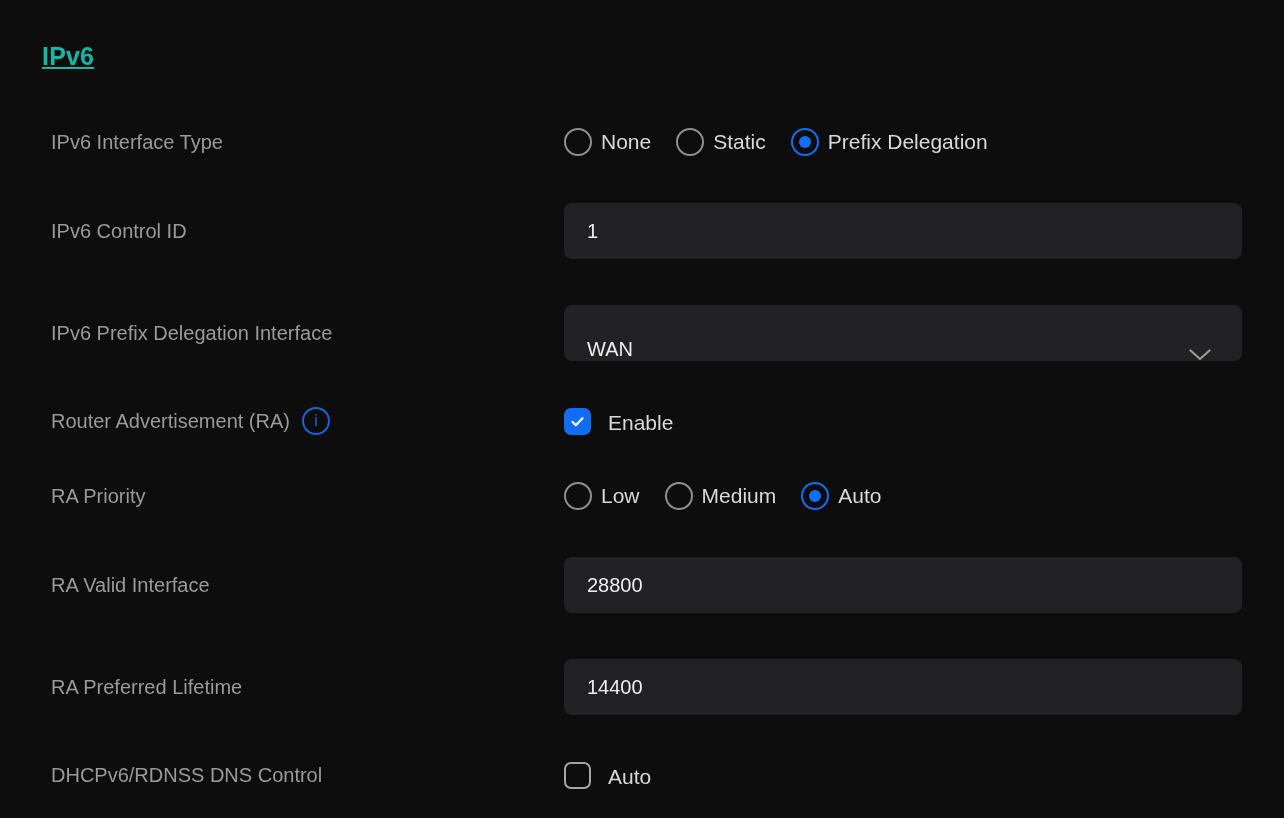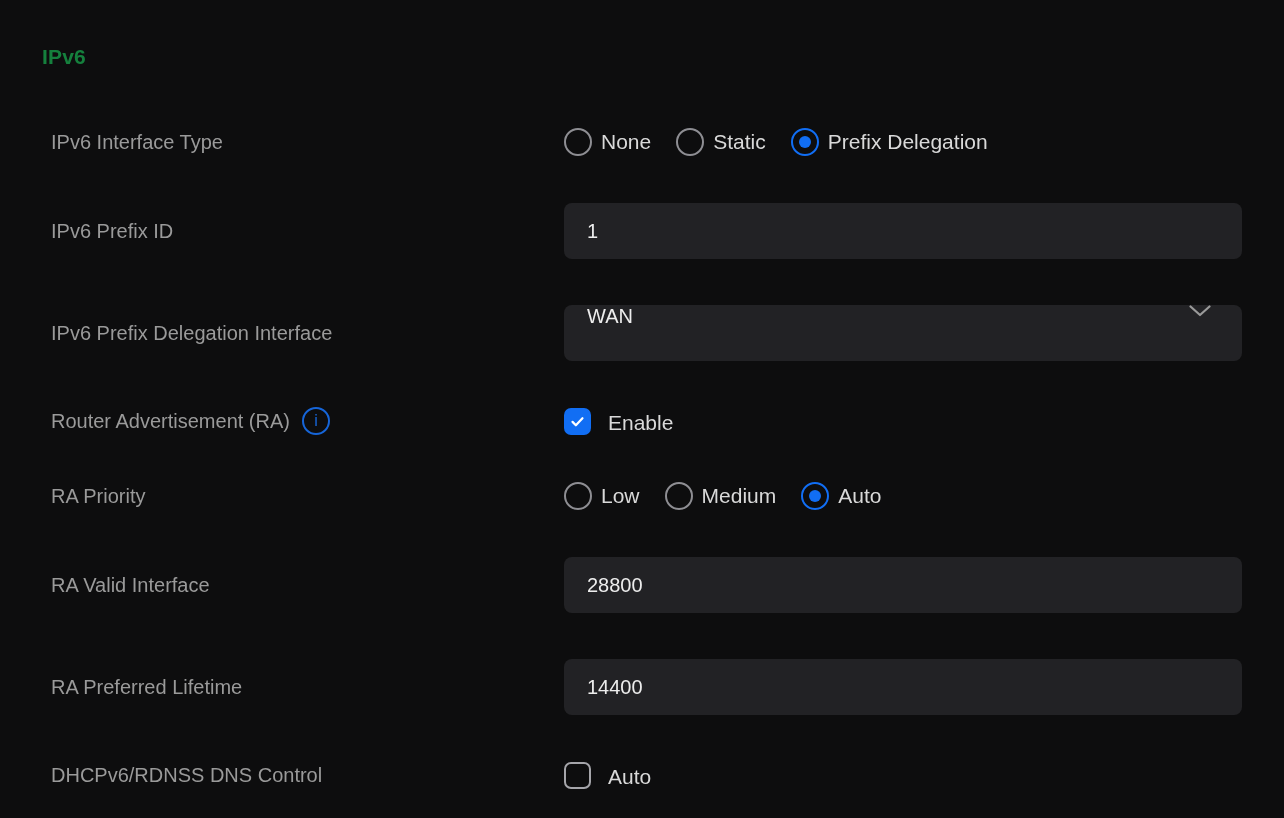--- a/index.html
+++ b/index.html
@@ -20,25 +20,26 @@
     height: 818px;
     background: var(--background);
     font-family: "Liberation Sans", sans-serif;
     overflow: hidden;
   }
   .container { padding: 30px 42px 0 42px; }
 
   .section-title {
     margin: 0 0 56px 0;
     padding-top: 12px;
-    color: #15803d;
-    font-size: 21px;
+    color: #14b8a6;
+    font-size: 25px;
     font-weight: 700;
     line-height: 29px;
     letter-spacing: 0.2px;
+    text-decoration: underline;
   }
 
   .form-row {
     display: flex;
     align-items: center;
     margin-bottom: 46px;
   }
   .form-label {
     width: 513px;
     flex-shrink: 0;
@@ -67,21 +68,21 @@
     padding: 0 23px;
   }
 
   
   .select {
     width: 100%;
     height: 56px;
     background: var(--input-background);
     border-radius: 8px;
     display: flex;
-    align-items: flex-start;
+    align-items: flex-end;
     justify-content: space-between;
     padding: 0 23px;
     cursor: pointer;
     gap: 16px;
   }
   .select-value { color: var(--value-text); font-size: 20px; }
   .chevron { display: flex; align-items: center; margin-right: 8px; }
 
   
   .radio-group { display: flex; align-items: center; gap: 25px; min-height: 30px; }
@@ -145,21 +146,21 @@
           <span class="radio-circle">
               <span class="radio-dot"></span>
             </span>
           <span class="radio-label">Prefix Delegation</span>
         </div>
       </div>
     </div>
   </div>
 
   <div class="form-row">
-    <div class="form-label">IPv6 Prefix ID</div>
+    <div class="form-label">IPv6 Control ID</div>
     <div class="controls">
       <input type="text" class="text-input" value="1" style="">
     </div>
   </div>
 
   <div class="form-row">
     <div class="form-label">IPv6 Prefix Delegation Interface</div>
     <div class="controls">
       <div class="select">
         <span class="select-value">WAN</span>

